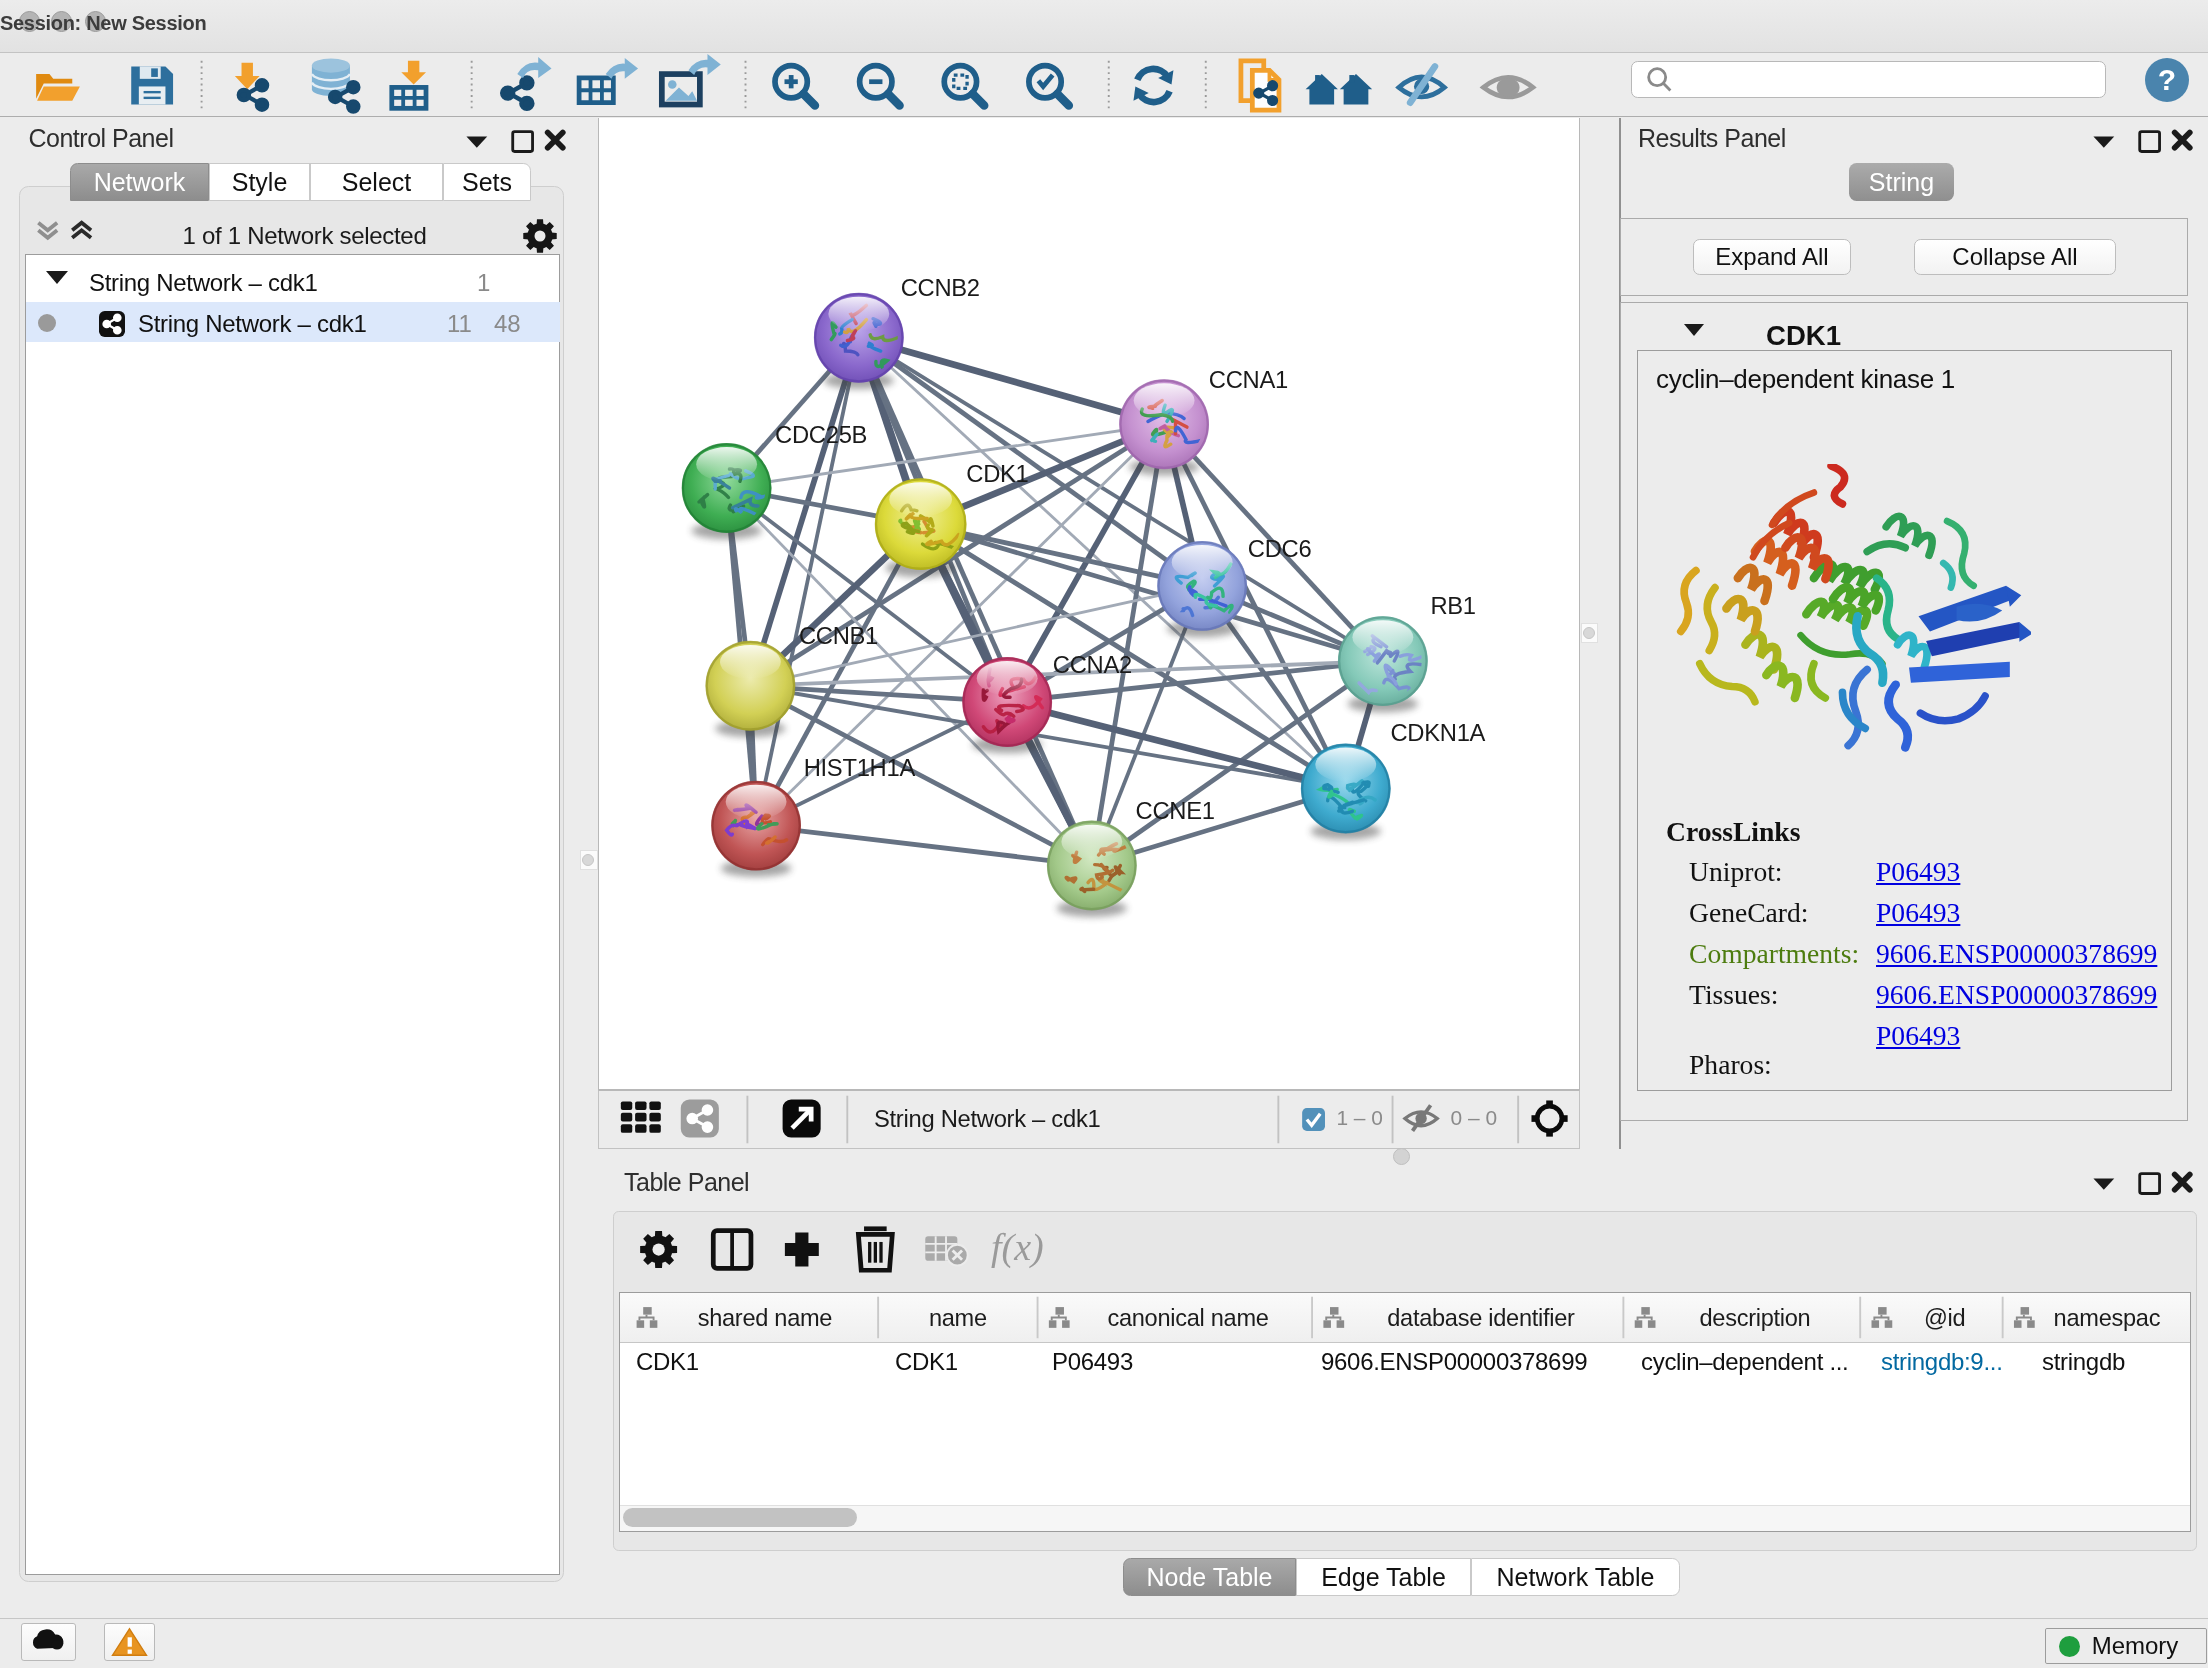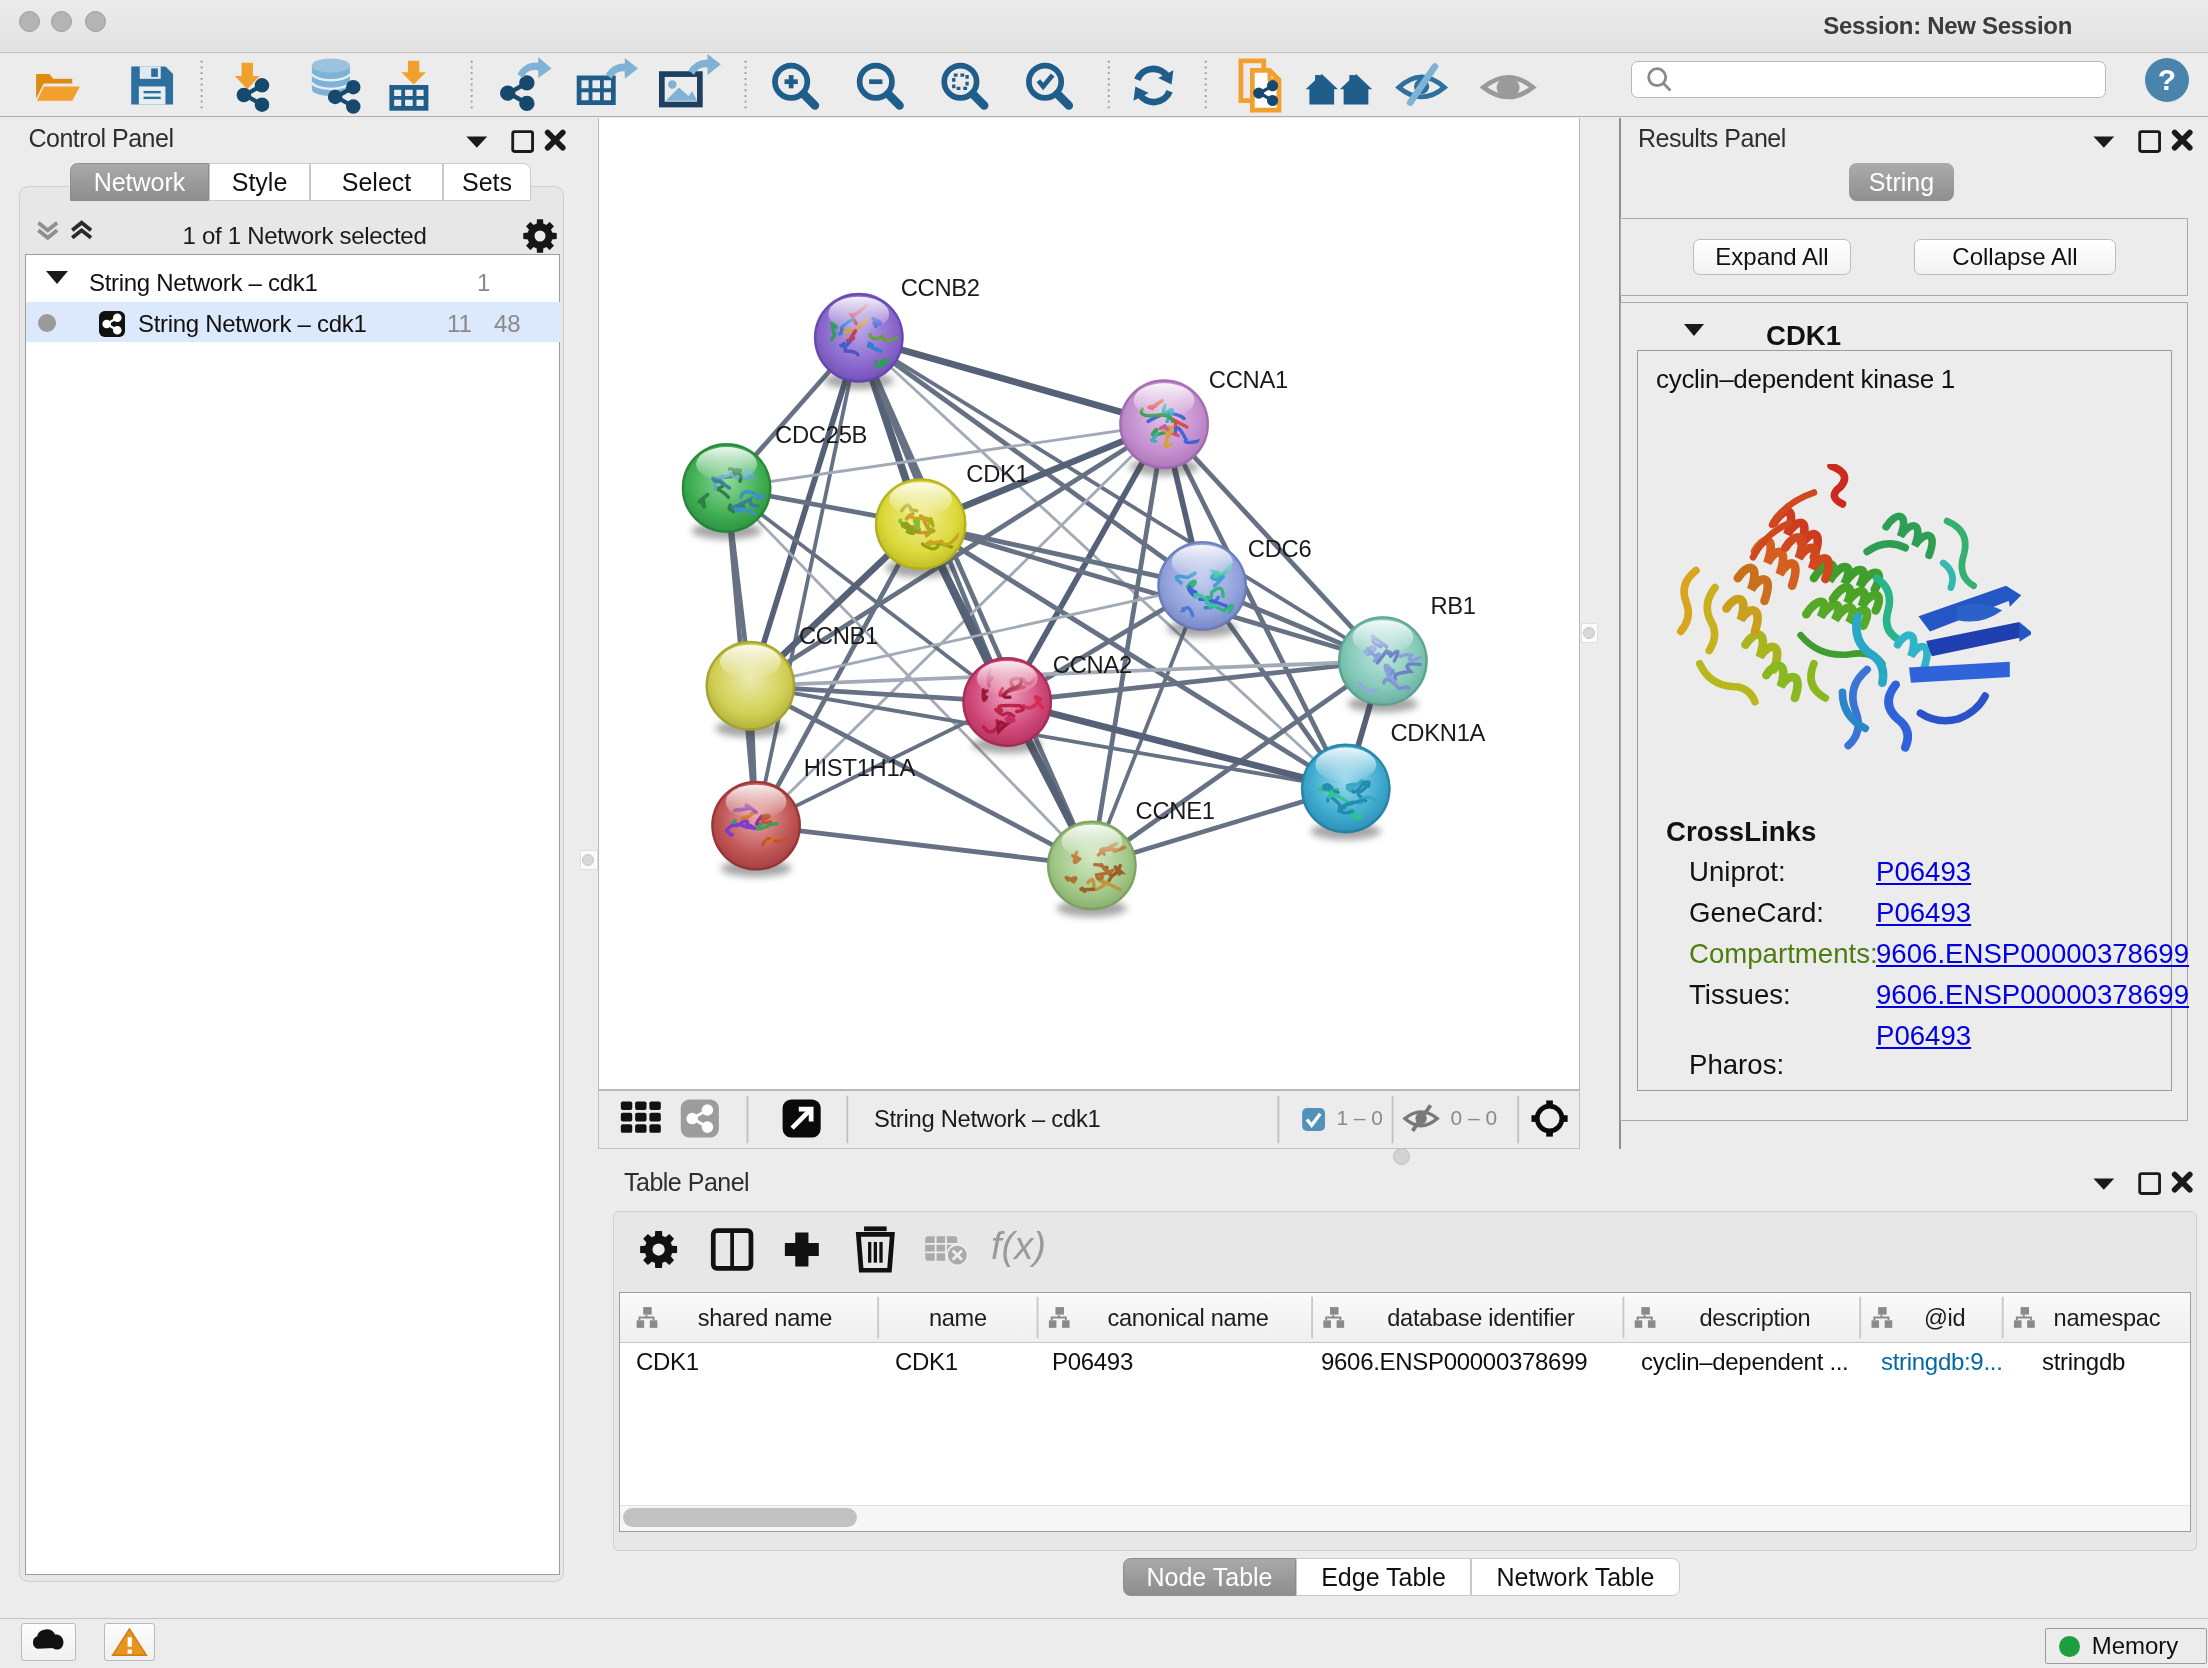--- a/index.html
+++ b/index.html
@@ -1,40 +1,40 @@
 <!DOCTYPE html>
 <html style="font-size:15px"><head><meta charset="utf-8"><style>
 *{margin:0;padding:0;box-sizing:border-box}
 html,body{width:2208px;height:1668px;overflow:hidden;background:#ececec;
  font-family:"Liberation Sans",sans-serif;-webkit-font-smoothing:antialiased}
 .abs{position:absolute}
 .titlebar{position:absolute;left:0;top:0;width:2208px;height:53px;
  background:linear-gradient(#ececec,#e2e2e2);border-bottom:1px solid #c3c3c3}
 .tl{position:absolute;top:11.4px;width:21px;height:21px;border-radius:50%;
  background:#b4b4b4;border:1px solid #9b9b9b}
-.title{position:absolute;top:12.4px;left:0;width:2072px;text-align:right;
- font-size:24px;font-weight:700;color:#3c3c3c;letter-spacing:-0.3px}
+.title{position:absolute;top:12.4px;left:0;width:2072px;text-align:left;
+ font-size:20px;font-weight:700;color:#3c3c3c;letter-spacing:-0.3px}
 .toolbar{position:absolute;left:0;top:53px;width:2208px;height:64px;background:#ececec;
  border-bottom:1.9px solid #adadad}
 .searchbox{position:absolute;left:1631px;top:61px;width:475px;height:37px;background:#fff;
  border:1.9px solid #b8b8b8;border-radius:6.7px}
 .helpbtn{position:absolute;left:2145px;top:58px;width:44px;height:44px;border-radius:50%;
  background:#4a84ad;color:#fff;font-weight:700;font-size:30px;text-align:center;line-height:44px}
 .panelhead{font-size:25px;color:#2e2e2e;letter-spacing:-0.5px}
 .ptri{width:0;height:0;border-left:10.5px solid transparent;border-right:10.5px solid transparent;
  border-top:12.4px solid #1a1a1a;display:inline-block}
 .tabrow{position:absolute;display:flex;z-index:6}
 .tab{height:38px;font-size:25px;color:#111;background:#fff;border:1px solid #c9c9c9;
  display:flex;align-items:center;justify-content:center}
 .tab.sel{background:linear-gradient(#a9a9a9,#8d8d8d);color:#fff;border-color:#8d8d8d}
 .cpcontainer{position:absolute;background:#e7e7e7;border:1px solid #cecece;border-radius:9.5px}
 .whitebox{position:absolute;background:#fff;border:1px solid #9c9c9c}
 .btn{position:absolute;background:linear-gradient(#ffffff,#f2f2f2);border:1px solid #bdbdbd;
  border-radius:6.7px;font-size:24px;color:#111;display:flex;align-items:center;justify-content:center}
-.serif{font-family:Liberation Sans, sans-serif}
+.serif{font-family:Liberation Serif, serif}
 a.link{color:#0000e0;text-decoration:underline}
 </style></head><body>
 <div class="titlebar">
     <div class="tl" style="left:19px"></div>
     <div class="tl" style="left:51px"></div>
     <div class="tl" style="left:85px"></div>
     <div class="title">Session: New Session</div>
   </div>
 <div class="toolbar"></div>
 <svg width="2208" height="65" viewBox="0 56 2322 68" style="position:absolute;left:0;top:53px">

